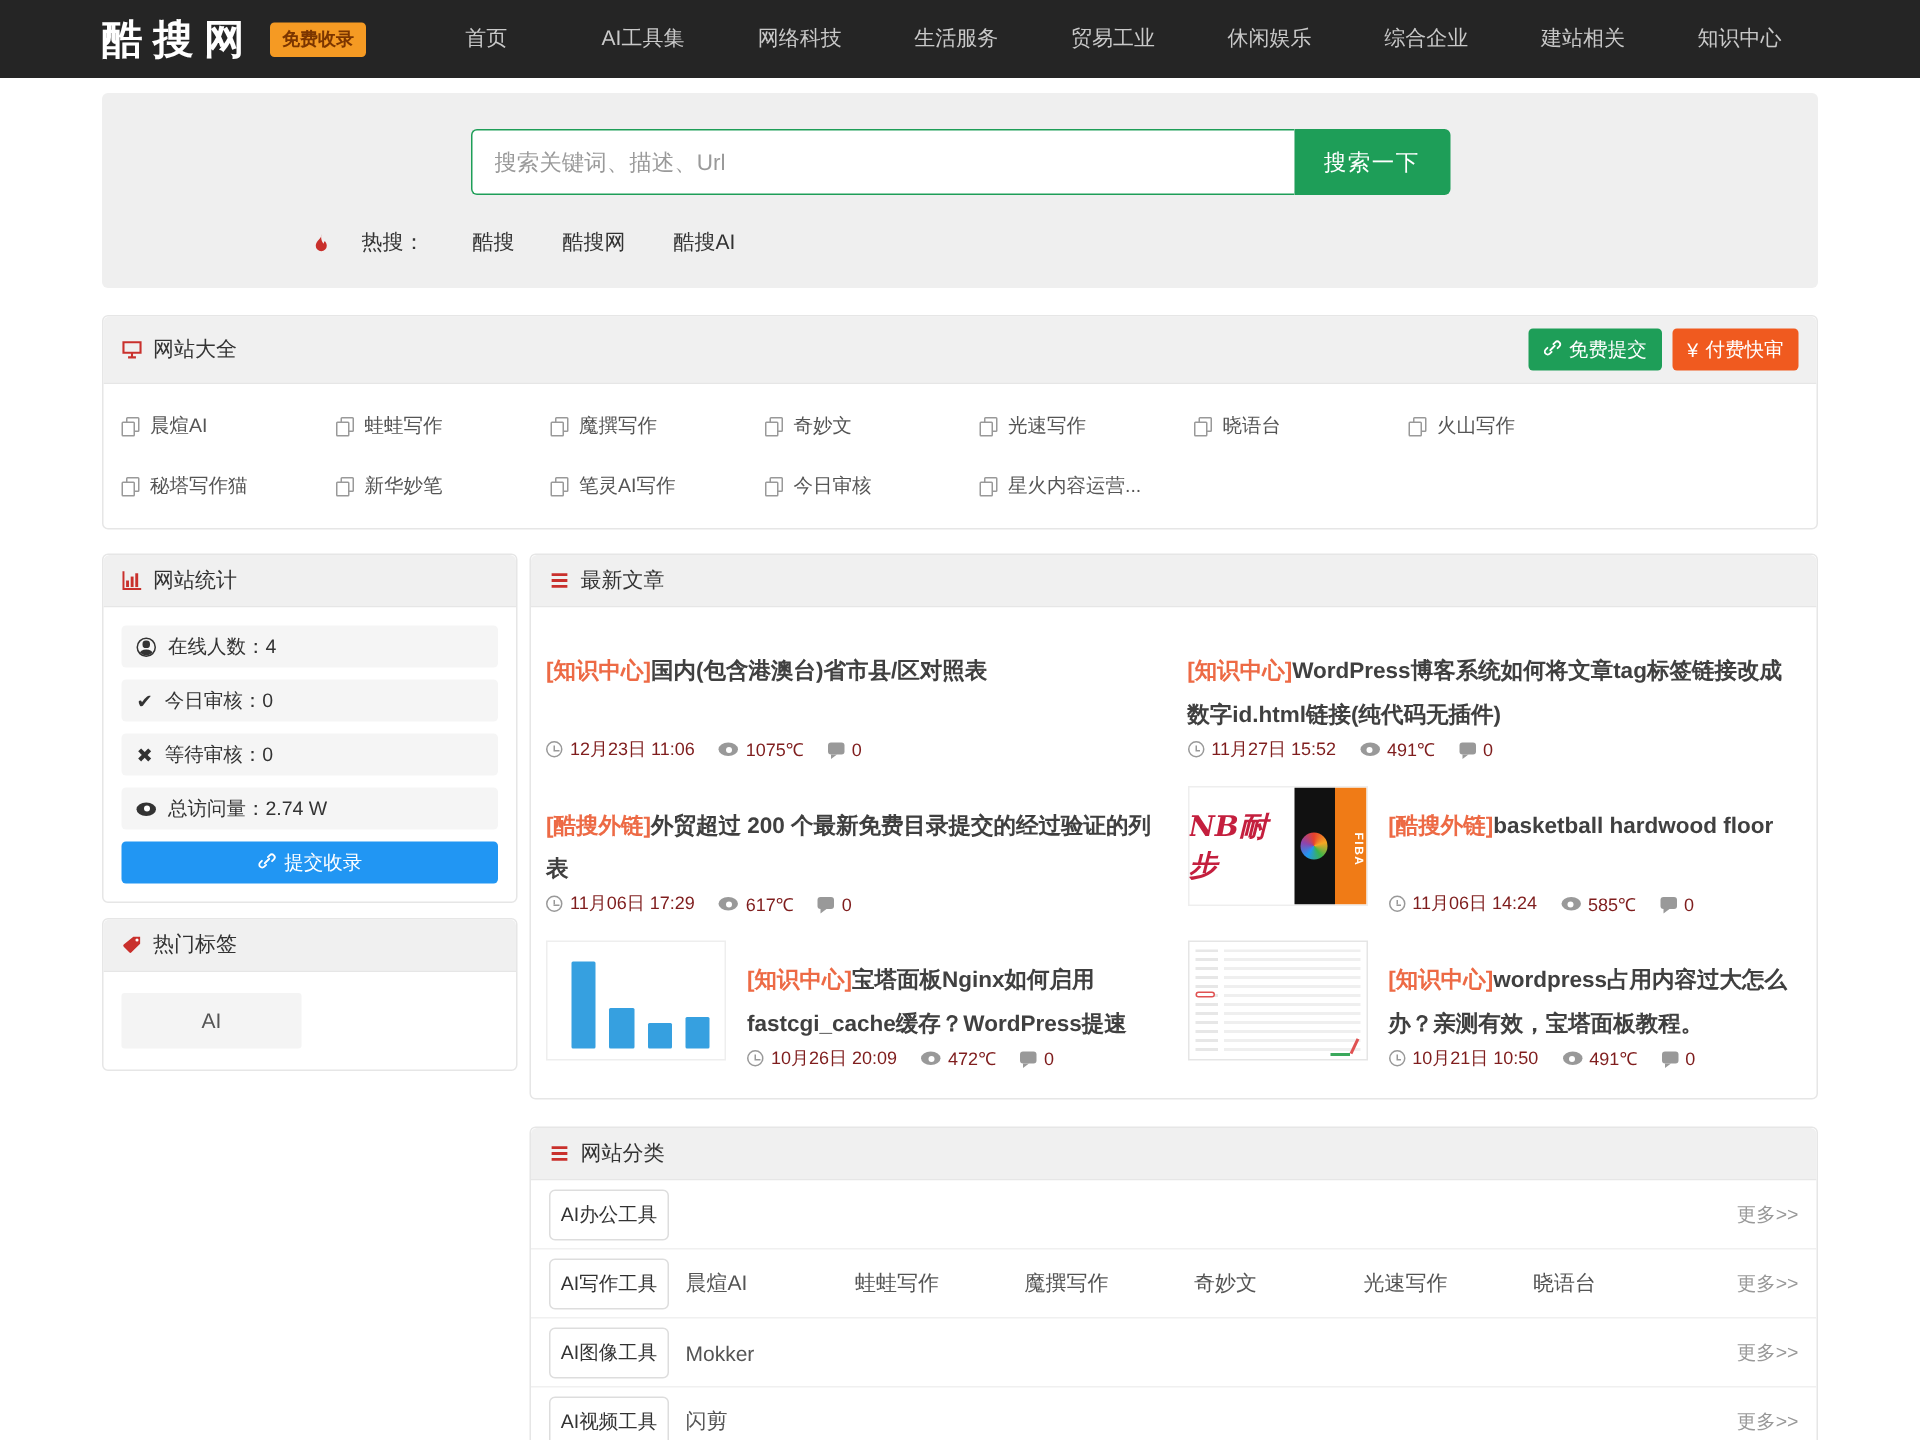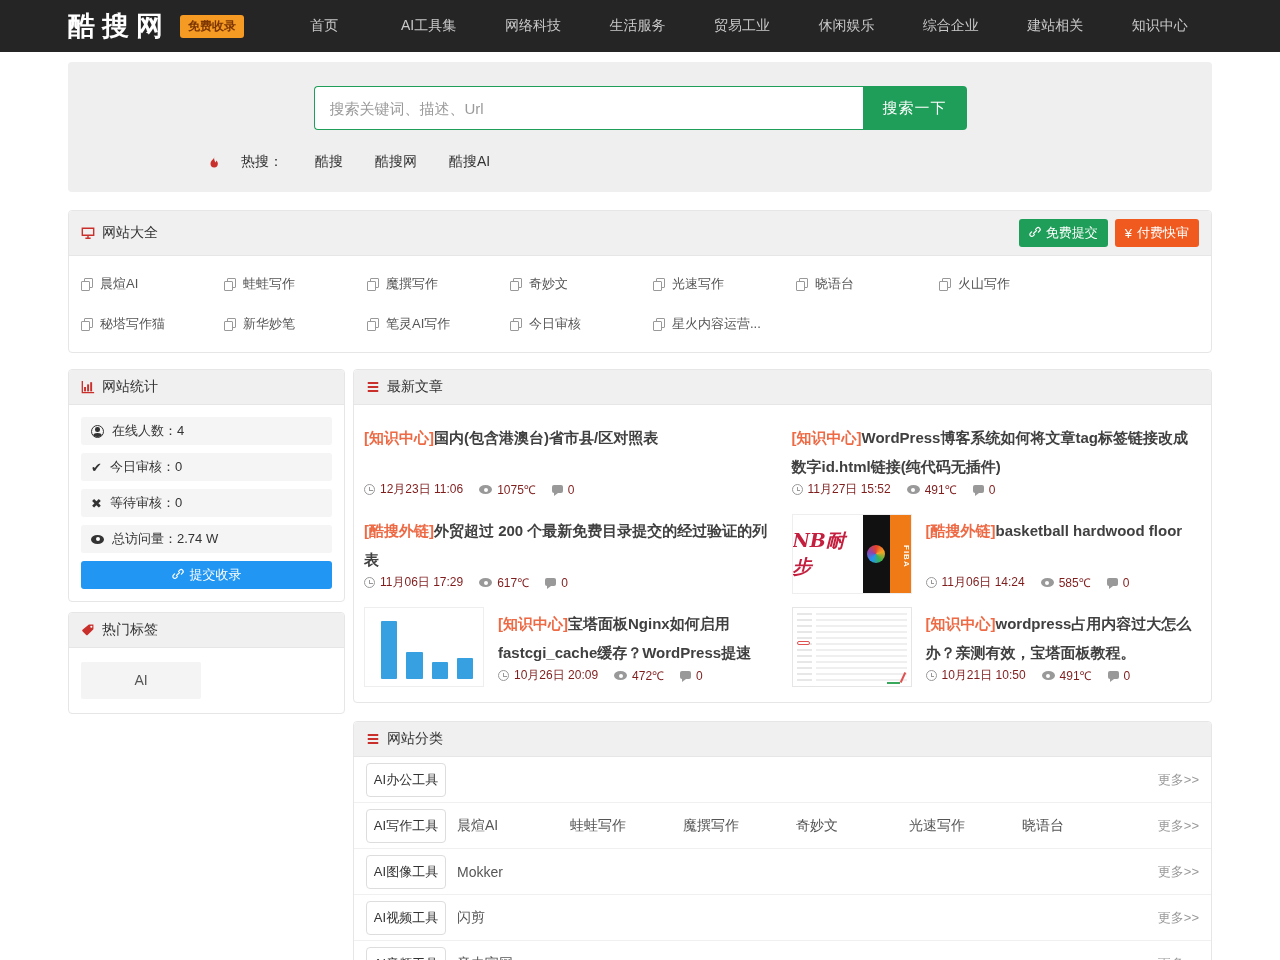--- a/index.html
+++ b/index.html
@@ -74,21 +74,21 @@
   
   .tags-panel { margin-top:10px; }
   .tags-body { padding:14px 12px; }
   .tag-chip { display:inline-block; width:120px; height:37px; line-height:37px; text-align:center;
     background:#f4f4f4; color:#555; font-size:14px; border-radius:2px; cursor:pointer; }
 
   
   .article-grid { display:grid; grid-template-columns:1fr 1fr; column-gap:18px; padding:10px 10px 8px; }
   .article { min-height:91px; padding:6px 0; display:flex; gap:14px; }
   .article-content { flex:1; display:flex; flex-direction:column; min-width:0; }
-  .article h3 { font-size:15px; font-weight:bold; color:#404040; line-height:29px; margin-top:2px; }
+  .article h3 { font-size:15px; font-weight:bold; color:#404040; line-height:29px; margin-top:12px; }
   .cat-tag { color:#ed6a45; }
   .meta { margin-top:auto; display:flex; align-items:center; gap:5px; color:#7f1d1d; font-size:12px; padding-bottom:4px; }
   .meta .sep { width:6px; }
   .ic-clock { width:11px; height:11px; border:1.2px solid #999; border-radius:50%; position:relative; flex-shrink:0; }
   .ic-clock::before { content:""; position:absolute; left:4.2px; top:1.5px; width:1.2px; height:3.5px; background:#999; }
   .ic-clock::after { content:""; position:absolute; left:4.2px; top:4.5px; width:3.5px; height:1.2px; background:#999; }
   .ic-comment { width:11px; height:8px; background:#999; border-radius:2px; position:relative; flex-shrink:0; margin-top:-2px; }
   .ic-comment::after { content:""; position:absolute; left:2px; bottom:-3px; width:0; height:0;
     border-left:4px solid #999; border-bottom:3px solid transparent; }
 

